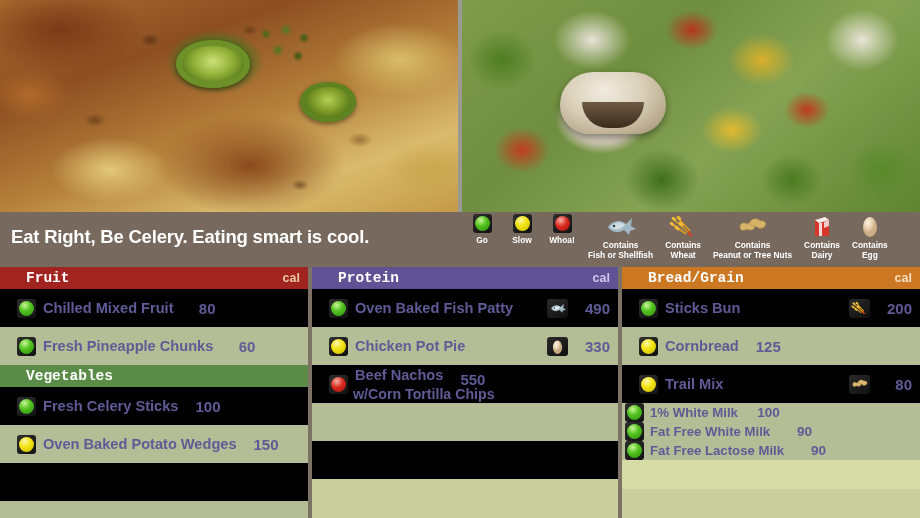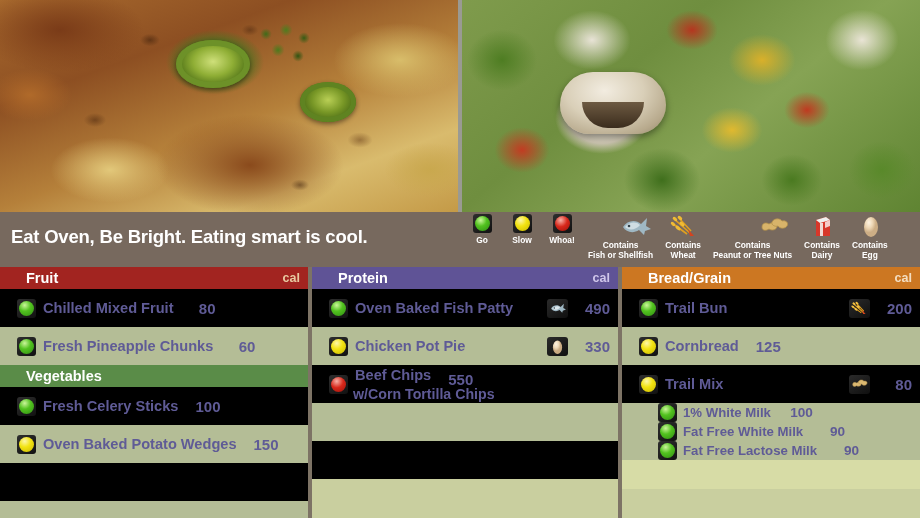--- a/index.html
+++ b/index.html
@@ -90,21 +90,21 @@
   .banner { position:absolute; left:0; top:212px; width:920px; height:55px;
             background:#77695e; }
   .slogan { position:absolute; left:11px; top:14px; width:440px;
             color:#ffffff; font-size:18.5px; font-weight:bold; letter-spacing:-0.2px; }
 
   .legend { position:absolute; left:462px; top:2px; height:53px;
             display:flex; align-items:flex-start; }
   .leg-item { display:flex; flex-direction:column; align-items:center;
               justify-content:flex-start; width:auto; }
   .leg-item.tl { width:40px; }
-  .leg-item.al { padding:0 6px;align-items:flex-end; }
+  .leg-item.al { padding:0 6px; }
   .leg-label { color:#ffffff; font-size:8.4px; font-weight:bold;
                line-height:10px; text-align:center; margin-top:2px; white-space:pre-line; }
 
   
   .chip { width:19px; height:19px; border-radius:3px;
           background:linear-gradient(145deg,#2e2e2e,#111); padding:2px;
           display:flex; align-items:center; justify-content:center; }
   .chip i { display:block; width:15px; height:15px; border-radius:50%; }
   .chip.go i   { background:radial-gradient(circle at 38% 28%, #caf59a 0%, #52c21f 42%, #2f8c12 100%); }
   .chip.slow i { background:radial-gradient(circle at 38% 28%, #fdf6a8 0%, #f2e312 42%, #c9b800 100%); }
@@ -121,35 +121,35 @@
   .grid { position:absolute; left:0; top:267px; width:920px; height:251px;
           display:flex; }
   .col { position:relative; height:251px; }
   .col.c1 { width:308px; }
   .vdiv   { width:4px; background:#7d7365; }
   .col.c2 { width:306px; }
   .col.c3 { width:298px; }
 
   .cathead { position:relative; height:22px; display:flex; align-items:center;
              padding:0 8px 0 26px; }
-  .cathead .ctitle { color:#ffffff; font-size:14.5px; font-weight:bold; }
+  .cathead .ctitle { color:#ffffff; font-size:14.5px; font-weight:bold;font-family:Liberation Mono, monospace; }
   .cathead .ccal   { margin-left:auto; font-size:12.5px; font-weight:bold;
                      color:#e8c9a0; }
   .cathead.fruit   { background:#a22420; }
   .cathead.veg     { background:#5a8c48; }
   .cathead.protein { background:#5f5396; }
   .cathead.protein .ccal { color:#cfc6ea; }
   .cathead.bread   { background:#cc7722; }
   .cathead.bread .ccal { color:#f3ddc0; }
   .cathead.milk    { background:#6f93d2; }
 
   .rows { position:relative; }
   .row { position:relative; display:flex; align-items:center;
          height:38px; padding:0 8px 0 17px; }
-  .row.tight { height:19px; padding-left:36px; }
+  .row.tight { height:19px; padding-left:3px; }
   .row.odd  { background:#000000; }
   .row.even { background:#b4bd96; }
   .row .ico { width:21px; flex:0 0 21px; display:flex; align-items:center;
               justify-content:flex-start; }
   .row .nm  { color:#5f5b96; font-size:14.6px; font-weight:bold;
               padding-left:5px; white-space:nowrap; }
   .row.tight .nm { font-size:13.2px; padding-left:4px; }
   .row .algn{ margin-left:auto; display:flex; align-items:center; }
   .row .cal { width:42px; text-align:right; color:#5f5b96;
               font-size:15px; font-weight:bold; padding-left:6px; }
@@ -172,21 +172,21 @@
       <div class="jal b"></div>
     </div>
     <div class="photo gap"></div>
     <div class="photo right">
       <div class="veggies"></div>
       <div class="mushroom"></div>
     </div>
   </div>
 
   <div class="banner">
-    <div class="slogan">Eat Oven, Be Bright. Eating smart is cool.</div>
+    <div class="slogan">Eat Right, Be Celery. Eating smart is cool.</div>
 
     <div class="legend">
 
       <div class="leg-item tl">
         <div class="chip go">
             <i></i>
           </div>
         <div class="leg-label">Go</div>
       </div>
       <div class="leg-item tl">
@@ -391,21 +391,21 @@
           </span>
           <span class="cal">330</span>
         </div>
 
         <div class="row odd twoline">
           <span class="ico">
               <span class="chip whoa">
                 <i></i>
               </span>
             </span>
-          <span class="nm">Beef Chips</span>
+          <span class="nm">Beef Nachos</span>
           <span class="cal">550</span>
           <span class="sub">w/Corn Tortilla Chips</span>
         </div>
 
         <div class="row even"></div>
         <div class="row odd"></div>
       </div>
     </div>
 
     <div class="vdiv"></div>
@@ -416,21 +416,21 @@
         <span class="ccal">cal</span>
       </div>
 
       <div class="rows">
         <div class="row odd">
           <span class="ico">
               <span class="chip go">
                 <i></i>
               </span>
             </span>
-          <span class="nm">Trail Bun</span>
+          <span class="nm">Sticks Bun</span>
           <span class="algn">
             <span class="cell-gl">
               <svg width="17" height="14" viewBox="0 0 28 22">
                 <g stroke="#e0a020" stroke-width="1.8" fill="none">
                   <path d="M3 3 L20 18"></path>
                     <path d="M8 2 L21 16"></path>
                     <path d="M2 8 L17 19"></path>
                 </g>
                 <g fill="#f2c040">
                   <ellipse cx="5" cy="4" rx="2.8" ry="1.6" transform="rotate(40 5 4)"></ellipse>

